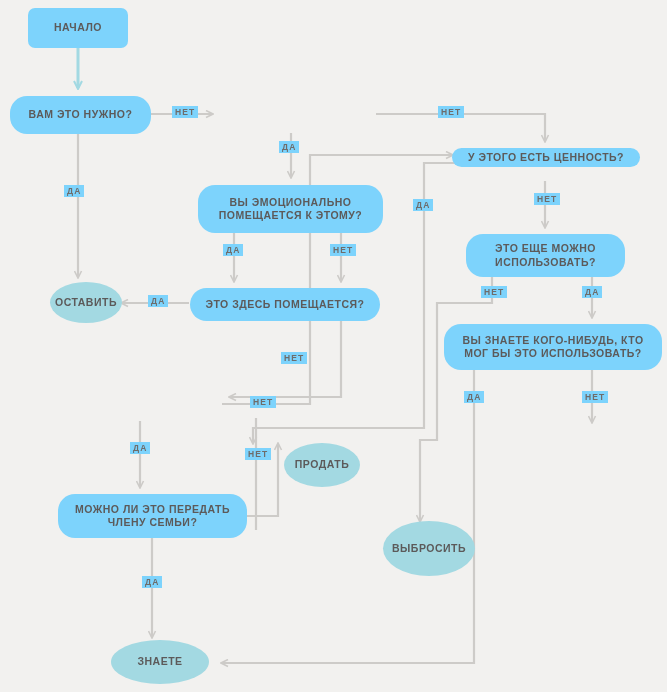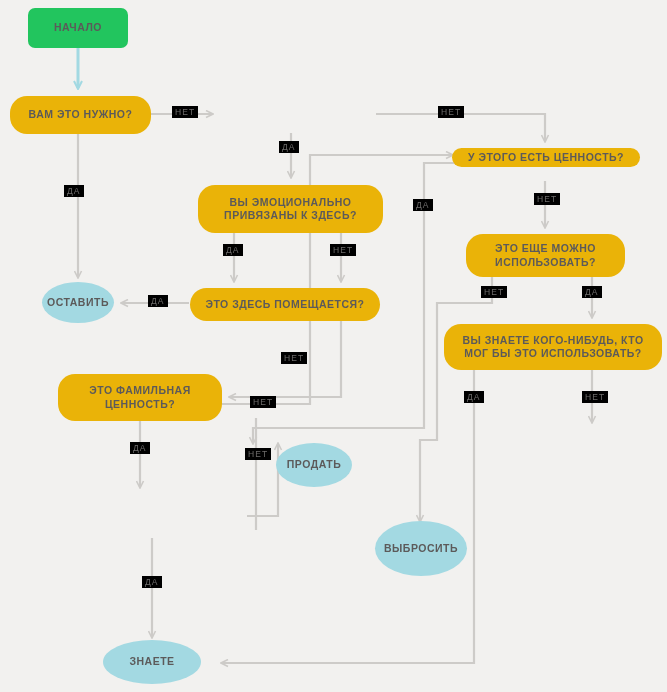--- a/index.html
+++ b/index.html
@@ -31,43 +31,44 @@
     justify-content: center;
     text-align: center;
     box-sizing: border-box;
     color: #5c5a5a;
     font-weight: bold;
     letter-spacing: 0.5px;
     line-height: 1.25;
     z-index: 2;
   }
   .node.decision {
-    background: #eab308;
+    background: #7dd3fc;
     border-radius: 17px;
     font-size: 10.5px;
     padding: 3px 8px;
   }
   .node.terminal {
     background: #a3d9e2;
     border-radius: 50%;
     font-size: 10.5px;
     padding: 2px 6px;
+    margin-left: 8px;
   }
   .node.start {
-    background: #22c55e;
+    background: #7dd3fc;
     border-radius: 7px;
     font-size: 10.5px;
   }
   .edge-label {
     position: absolute;
     color: #6e6c6b;
     font-size: 8.5px;
-    font-weight: normal;
+    font-weight: bold;
     letter-spacing: 1.1px;
-    background: #000000;
+    background: #7dd3fc;
     padding: 1px 3px;
     z-index: 3;
     white-space: nowrap;
   }
 </style>
 </head>
 <body>
 
 <div id="canvas">
 
@@ -128,43 +129,43 @@
   <div class="node start" style="left:28px; top:8px; width:100px; height:40px;">
     <span>НАЧАЛО</span>
   </div>
 
   <div class="node decision" style="left:10px; top:96px; width:141px; height:38px;">
     <span>ВАМ ЭТО НУЖНО?</span>
   </div>
 
 
   <div class="node decision" style="left:198px; top:185px; width:185px; height:48px;">
-    <span>ВЫ ЭМОЦИОНАЛЬНО ПРИВЯЗАНЫ К ЗДЕСЬ?</span>
+    <span>ВЫ ЭМОЦИОНАЛЬНО ПОМЕЩАЕТСЯ К ЭТОМУ?</span>
   </div>
 
   <div class="node decision" style="left:190px; top:288px; width:190px; height:33px;">
     <span>ЭТО ЗДЕСЬ ПОМЕЩАЕТСЯ?</span>
   </div>
 
   <div class="node decision" style="left:452px; top:148px; width:188px; height:19px;">
     <span>У ЭТОГО ЕСТЬ ЦЕННОСТЬ?</span>
   </div>
 
   <div class="node decision" style="left:444px; top:324px; width:218px; height:46px;">
     <span>ВЫ ЗНАЕТЕ КОГО-НИБУДЬ, КТО МОГ БЫ ЭТО ИСПОЛЬЗОВАТЬ?</span>
   </div>
 
   <div class="node decision" style="left:466px; top:234px; width:159px; height:43px;">
     <span>ЭТО ЕЩЕ МОЖНО ИСПОЛЬЗОВАТЬ?</span>
   </div>
 
-  <div class="node decision" style="left:58px; top:374px; width:164px; height:47px;">
-    <span>ЭТО ФАМИЛЬНАЯ ЦЕННОСТЬ?</span>
-  </div>
-
+
+  <div class="node decision" style="left:58px; top:494px; width:189px; height:44px;">
+    <span>МОЖНО ЛИ ЭТО ПЕРЕДАТЬ ЧЛЕНУ СЕМЬИ?</span>
+  </div>
 
   <div class="node terminal" style="left:42px; top:282px; width:72px; height:41px;">
     <span>ОСТАВИТЬ</span>
   </div>
 
   <div class="node terminal" style="left:375px; top:521px; width:92px; height:55px;">
     <span>ВЫБРОСИТЬ</span>
   </div>
 
   <div class="node terminal" style="left:276px; top:443px; width:76px; height:44px;">

